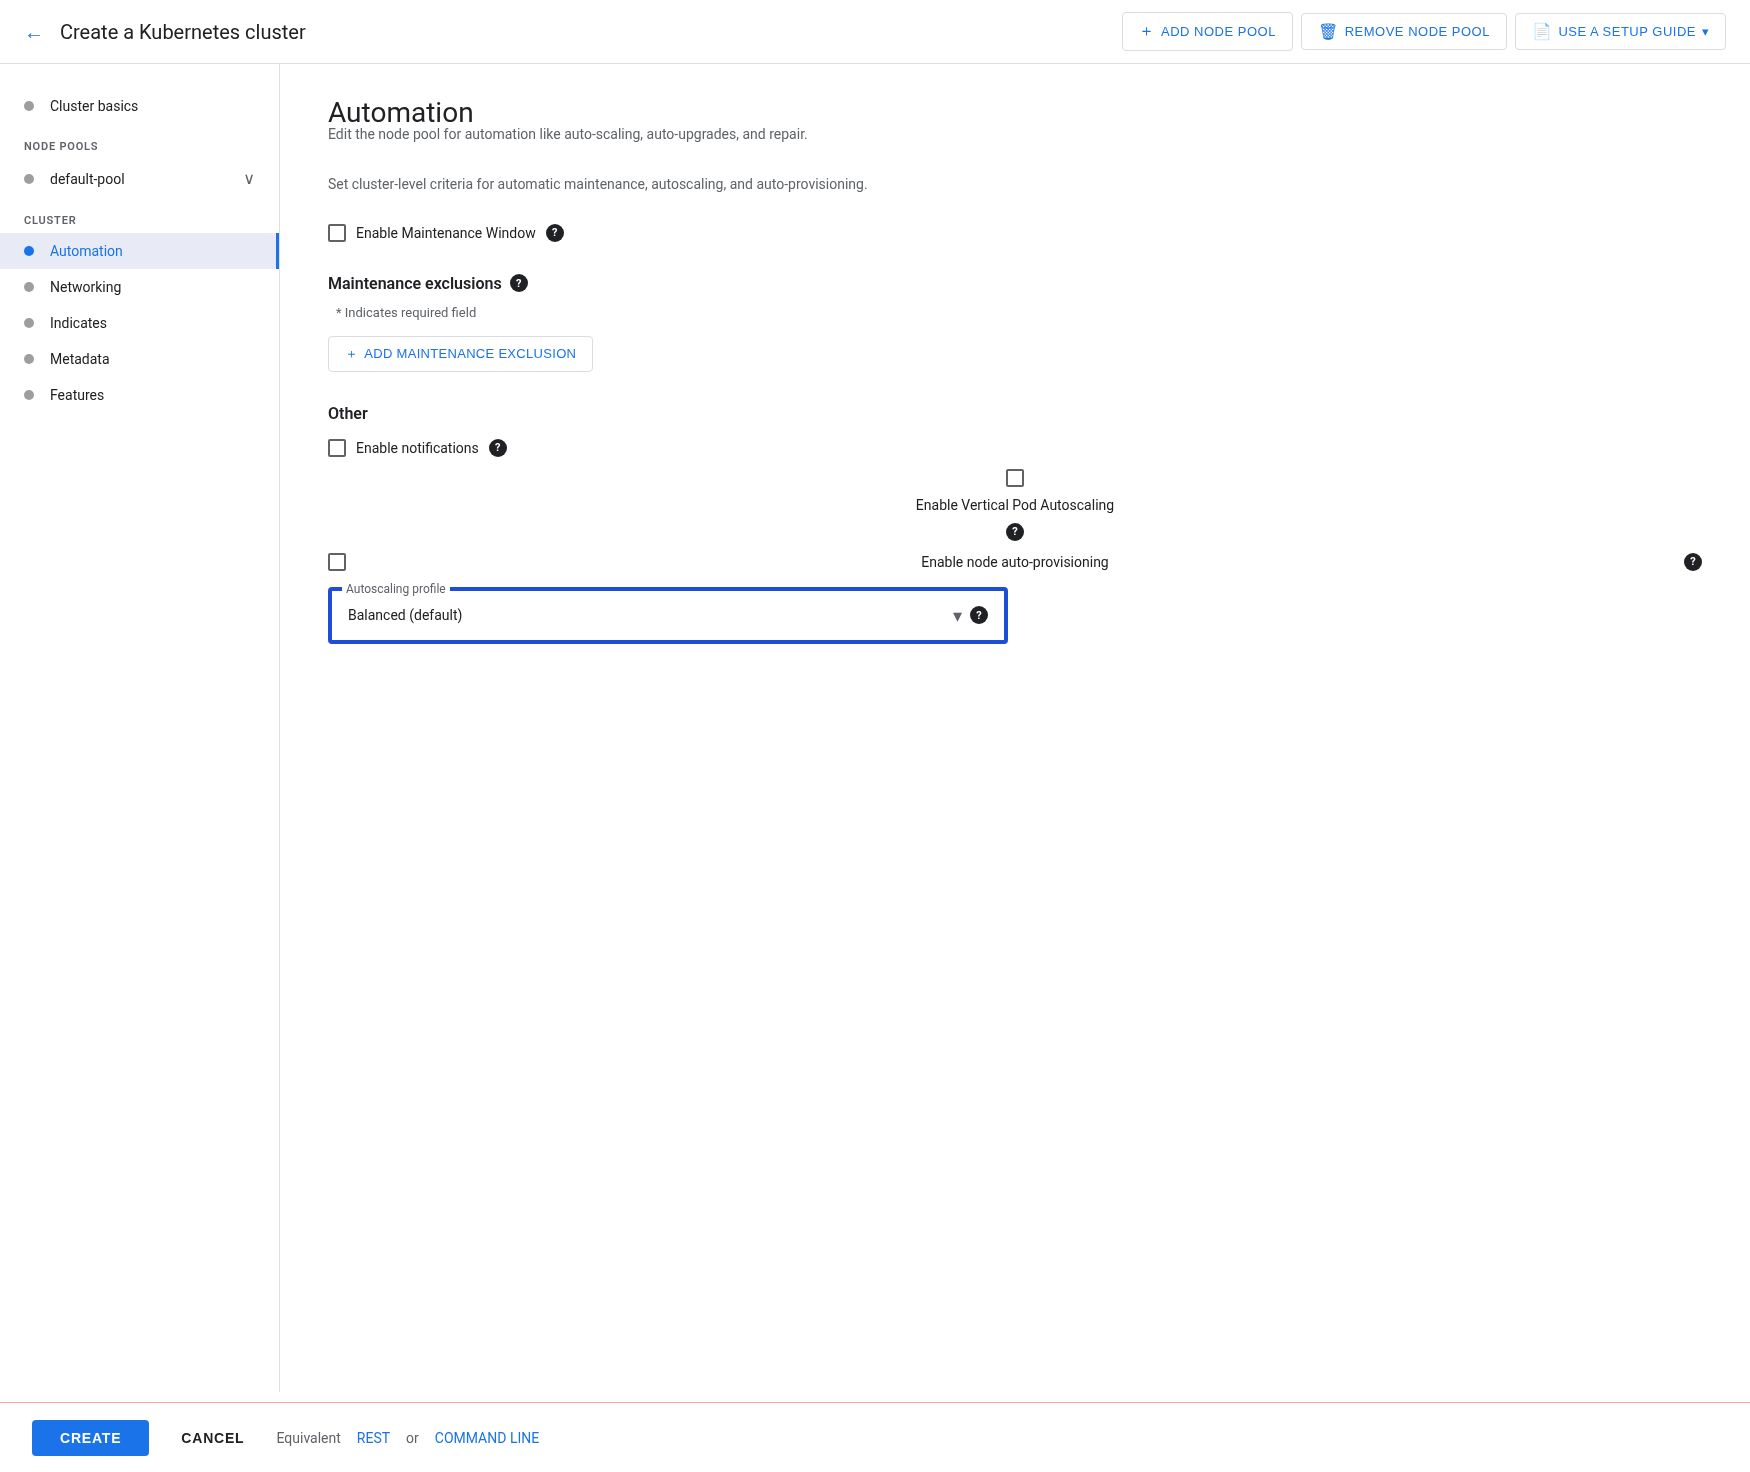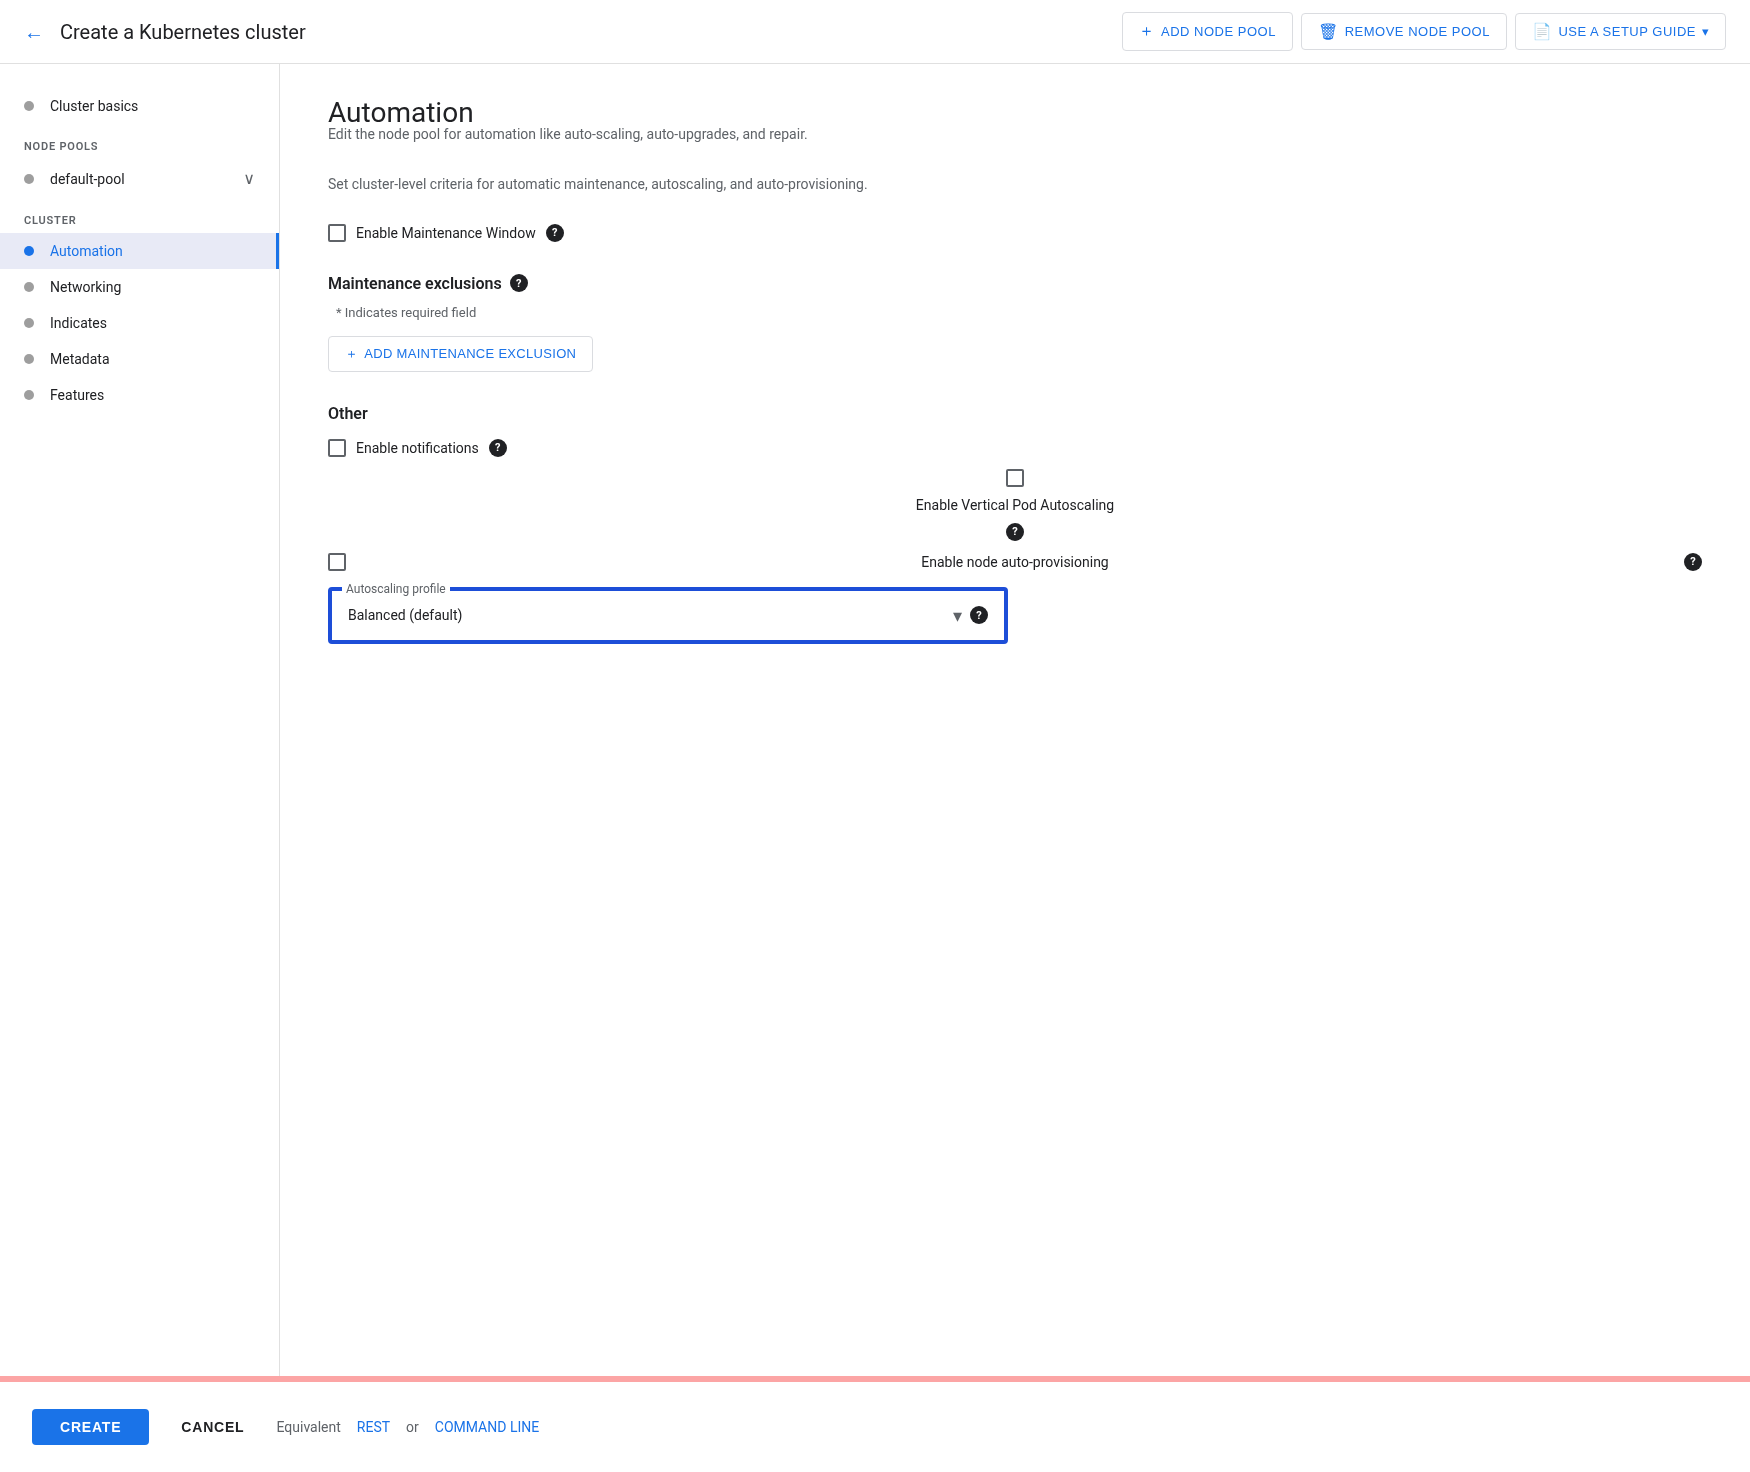--- a/index.html
+++ b/index.html
@@ -99,21 +99,21 @@
       display: flex; align-items: center; justify-content: space-between;
       padding: 14px 8px;
     }
     .select-value { font-size: 14px; color: #202124; }
     .select-icons { display: flex; align-items: center; gap: 8px; }
     .dropdown-icon { color: #5f6368; font-size: 18px; cursor: pointer; }
 
     
     .footer {
       position: fixed; bottom: 0; left: 0; right: 0;
-      height: 96px; background: #fff; border-top: 6px solid #fca5a5;
+      height: 70px; background: #fff; border-top: 1px solid #fca5a5;
       display: flex; align-items: center; padding: 0 32px; gap: 16px; z-index: 100;
     }
     .btn-create {
       padding: 10px 28px; background: #1a73e8; color: #fff;
       border: none; border-radius: 4px; font-size: 14px; font-weight: 600;
       cursor: pointer; letter-spacing: 0.8px; text-transform: uppercase;
     }
     .btn-cancel {
       padding: 10px 16px; background: transparent; color: #202124;
       border: none; font-size: 14px; font-weight: 600;

